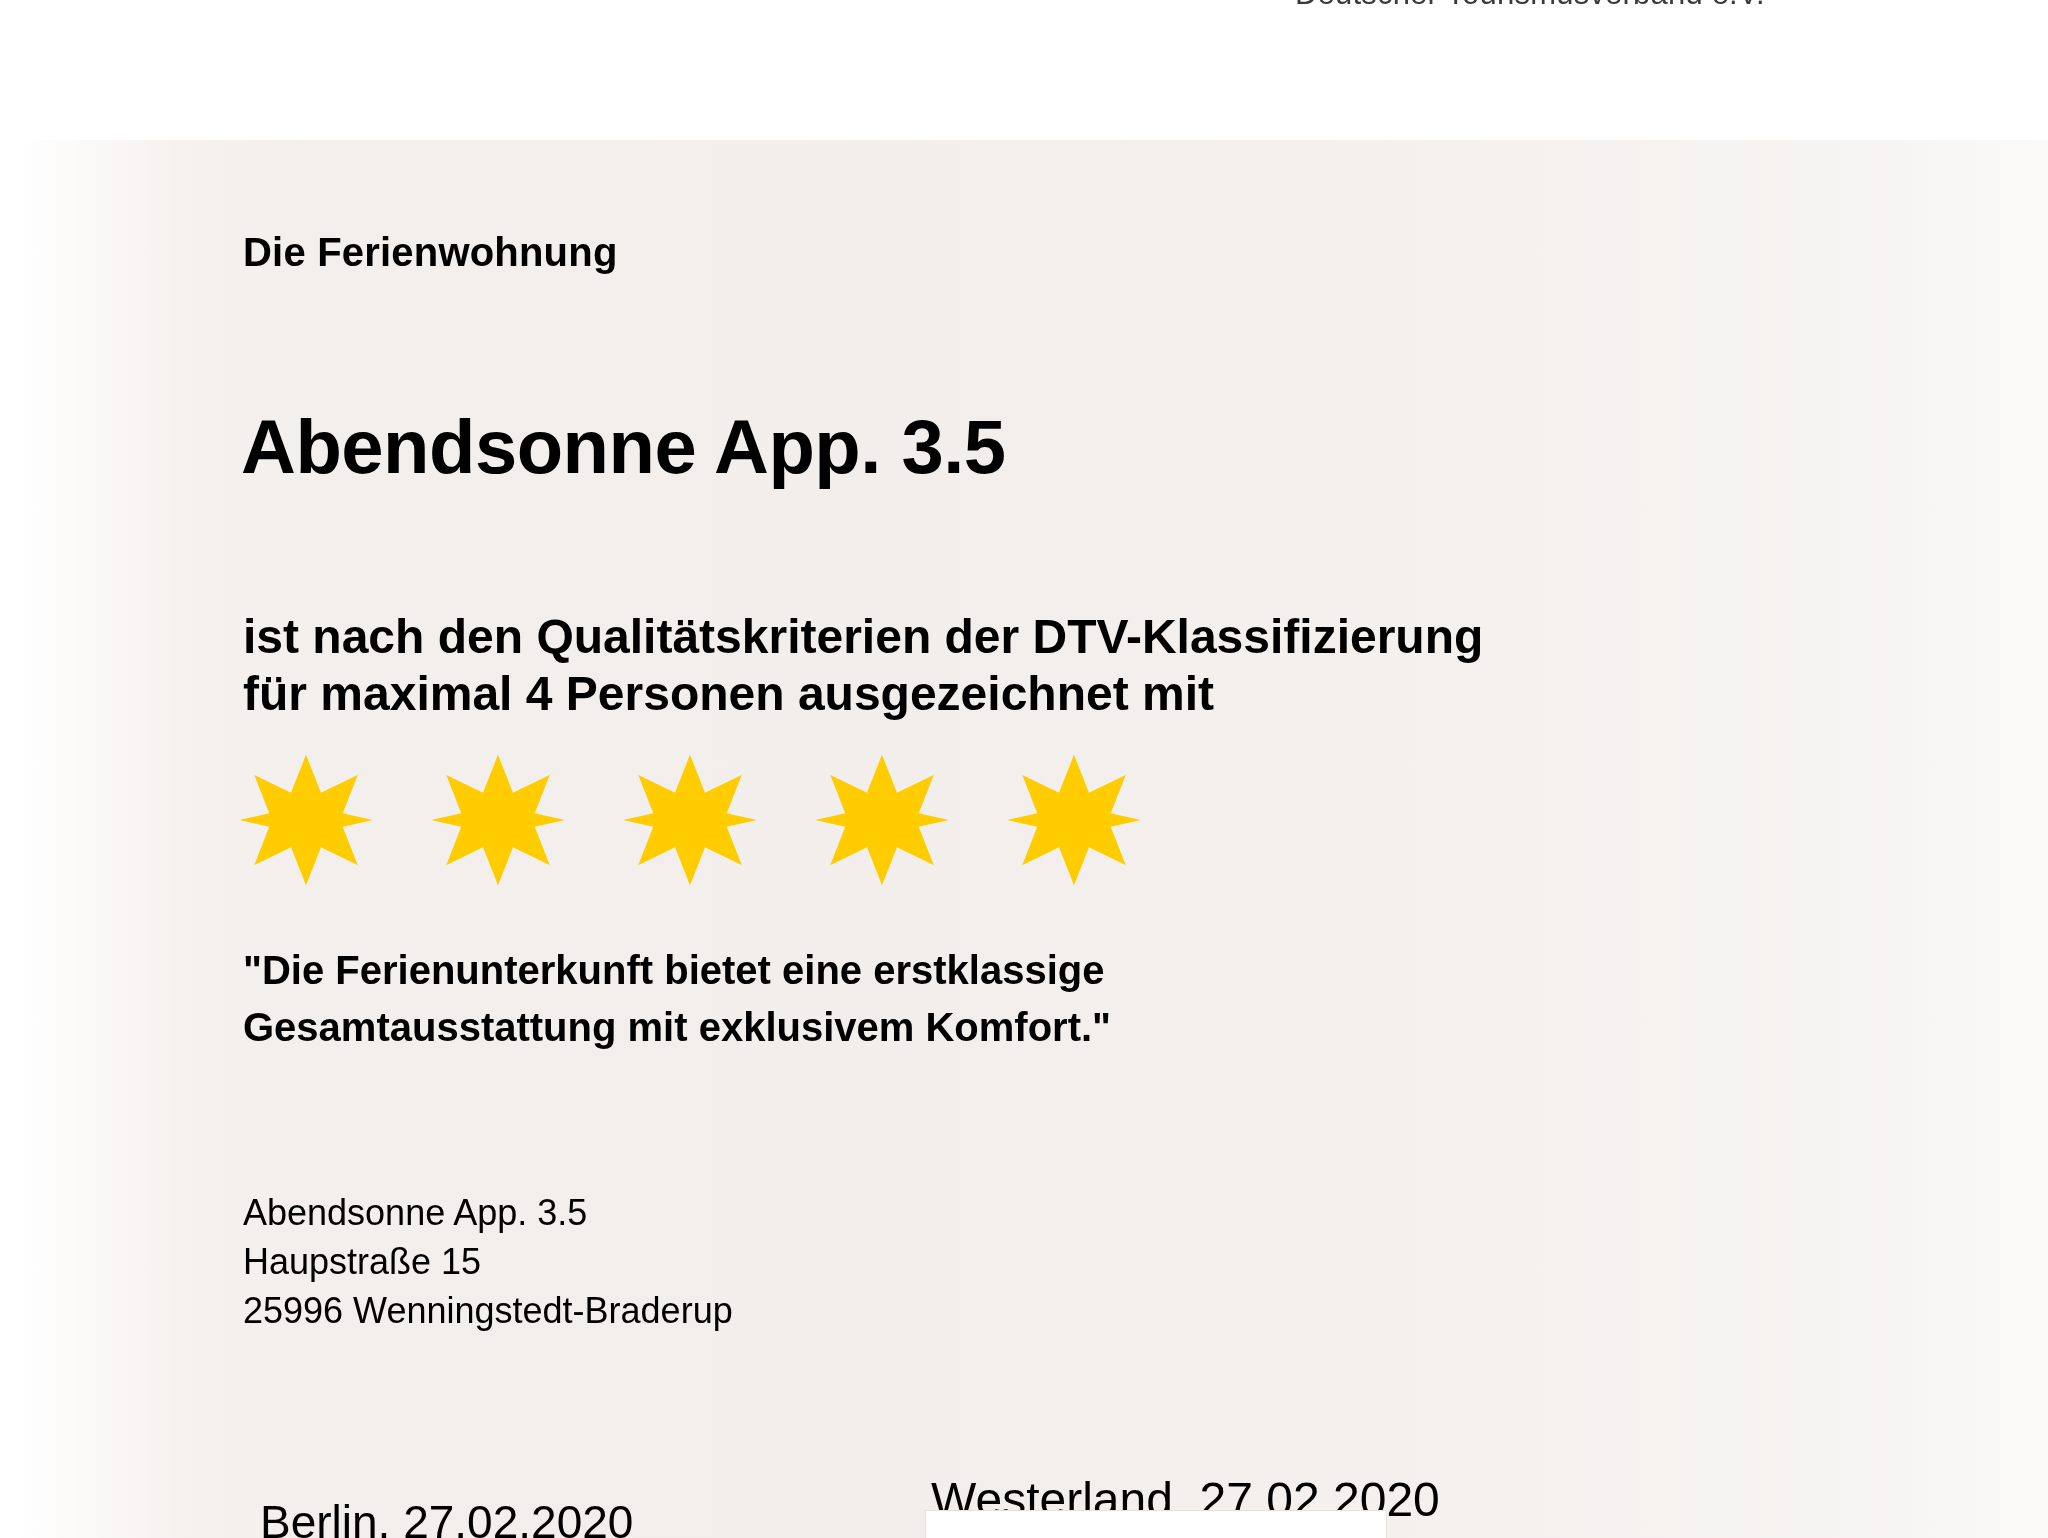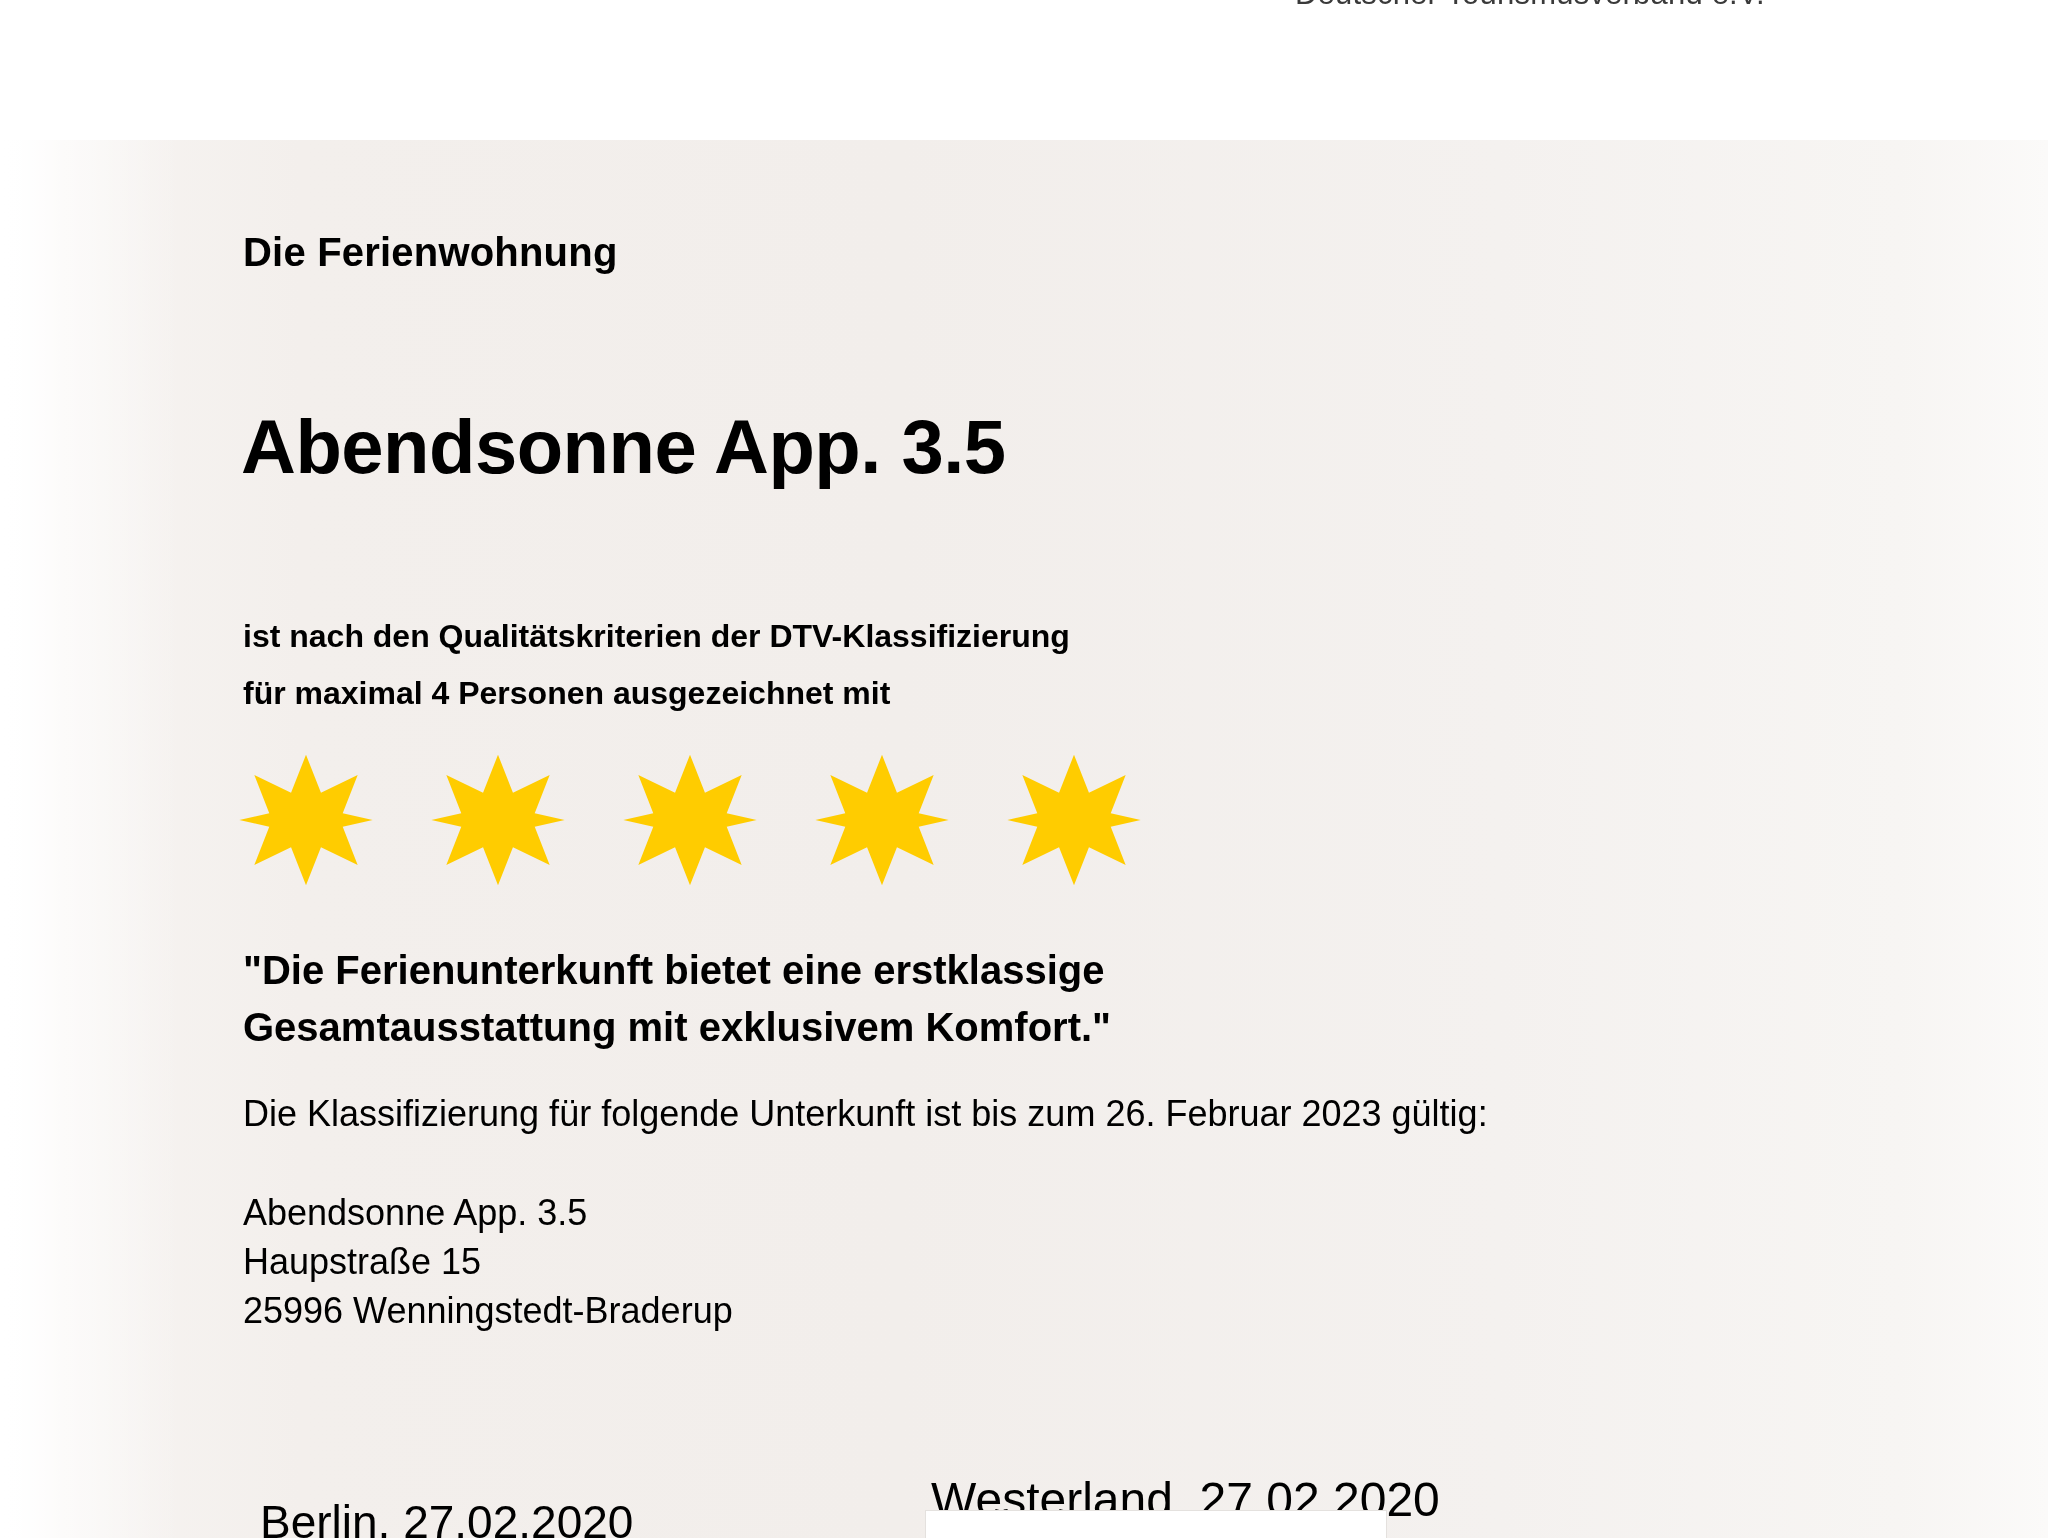--- a/index.html
+++ b/index.html
@@ -75,21 +75,21 @@
     left: 241px;
     top: 403px;
     font-size: 76px;
     font-weight: bold;
     letter-spacing: -0.5px;
   }
   .criteria {
     position: absolute;
     left: 243px;
     top: 608px;
-    font-size: 32px;
+    font-size: 48px;
     font-weight: bold;
     line-height: 57px;
     white-space: pre-line;
   }
   .stars {
     position: absolute;
     left: 238px;
     top: 752px;
     display: flex;
     gap: 56px;
@@ -179,21 +179,20 @@
       <polygon fill="#FFCC00" points="50,2 61,30 88,17 77,45 99,50 77,55 88,83 61,70 50,98 39,70 12,83 23,55 1,50 23,45 12,17 39,30"></polygon>
     </svg>
     <svg class="star" viewBox="0 0 100 100">
       <polygon fill="#FFCC00" points="50,2 61,30 88,17 77,45 99,50 77,55 88,83 61,70 50,98 39,70 12,83 23,55 1,50 23,45 12,17 39,30"></polygon>
     </svg>
   </div>
 
   <div class="quote">"Die Ferienunterkunft bietet eine erstklassige
 Gesamtausstattung mit exklusivem Komfort."</div>
 
-  <div class="validity">Die Klassifizierung für folgende Unterkunft ist bis zum 26. Februar 2023 gültig:</div>
 
   <div class="address">Abendsonne App. 3.5
 Haupstraße 15
 25996 Wenningstedt-Braderup</div>
 
   <div class="sign-left">Berlin, 27.02.2020</div>
 
   <div class="sign-right">Westerland, 27.02.2020</div>
 
   <div class="stamp-box"></div>

